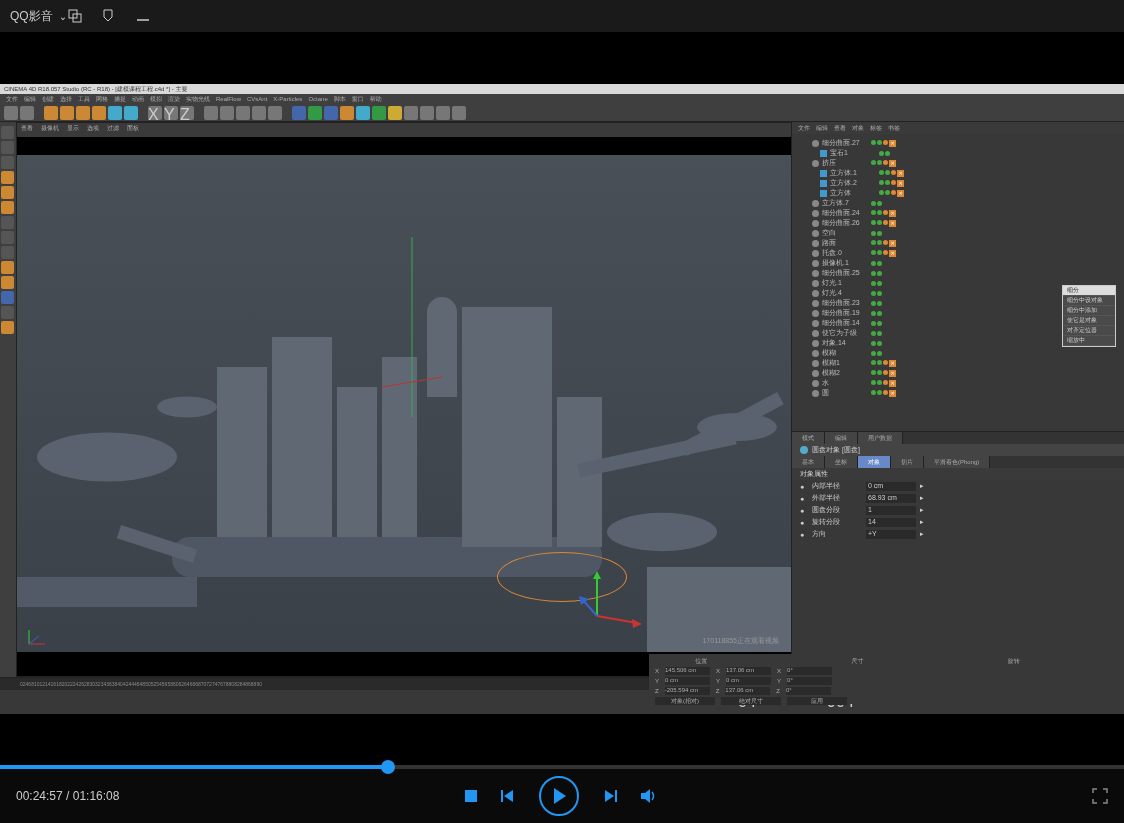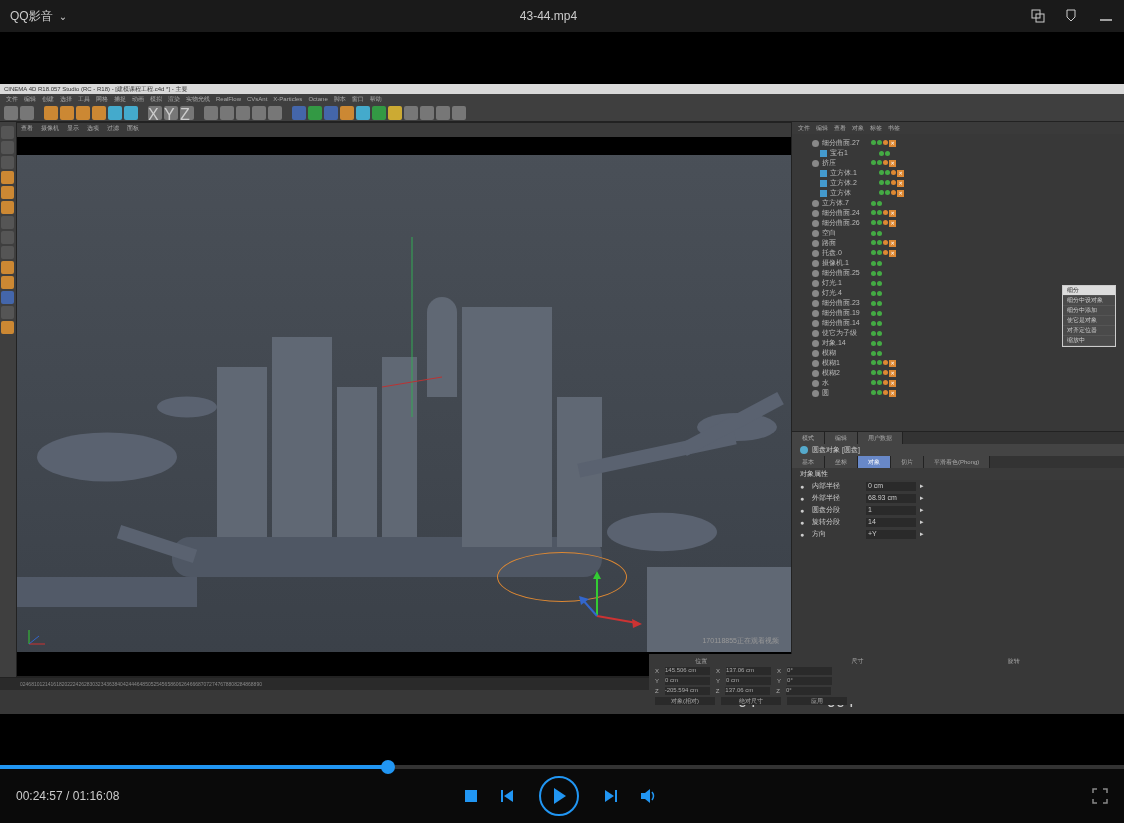--- a/index.html
+++ b/index.html
@@ -101,21 +101,20 @@
 .studio-logo .f-red { color: #c33; font-size: 44px; display: inline-block; }
 </style>
 </head>
 <body>
 
 <div class="titlebar">
   <div class="titlebar-left">
     <span>QQ影音</span>
     <span class="chevron-down">⌄</span>
   </div>
-  <div class="titlebar-center">43-44.mp4</div>
   <div class="titlebar-right">
     <span class="titlebar-icon">
       <svg width="16" height="16" viewBox="0 0 16 16">
           <rect x="2" y="2" width="8" height="8" fill="none" stroke="#ccc" stroke-width="1"></rect>
           <rect x="6" y="6" width="8" height="8" fill="none" stroke="#ccc" stroke-width="1"></rect>
         </svg>
     </span>
     <span class="titlebar-icon">
       <svg width="16" height="16" viewBox="0 0 16 16">
           <path d="M3 2 L11 2 L11 9 L7 13 L3 9 Z" fill="none" stroke="#ccc" stroke-width="1"></path>

